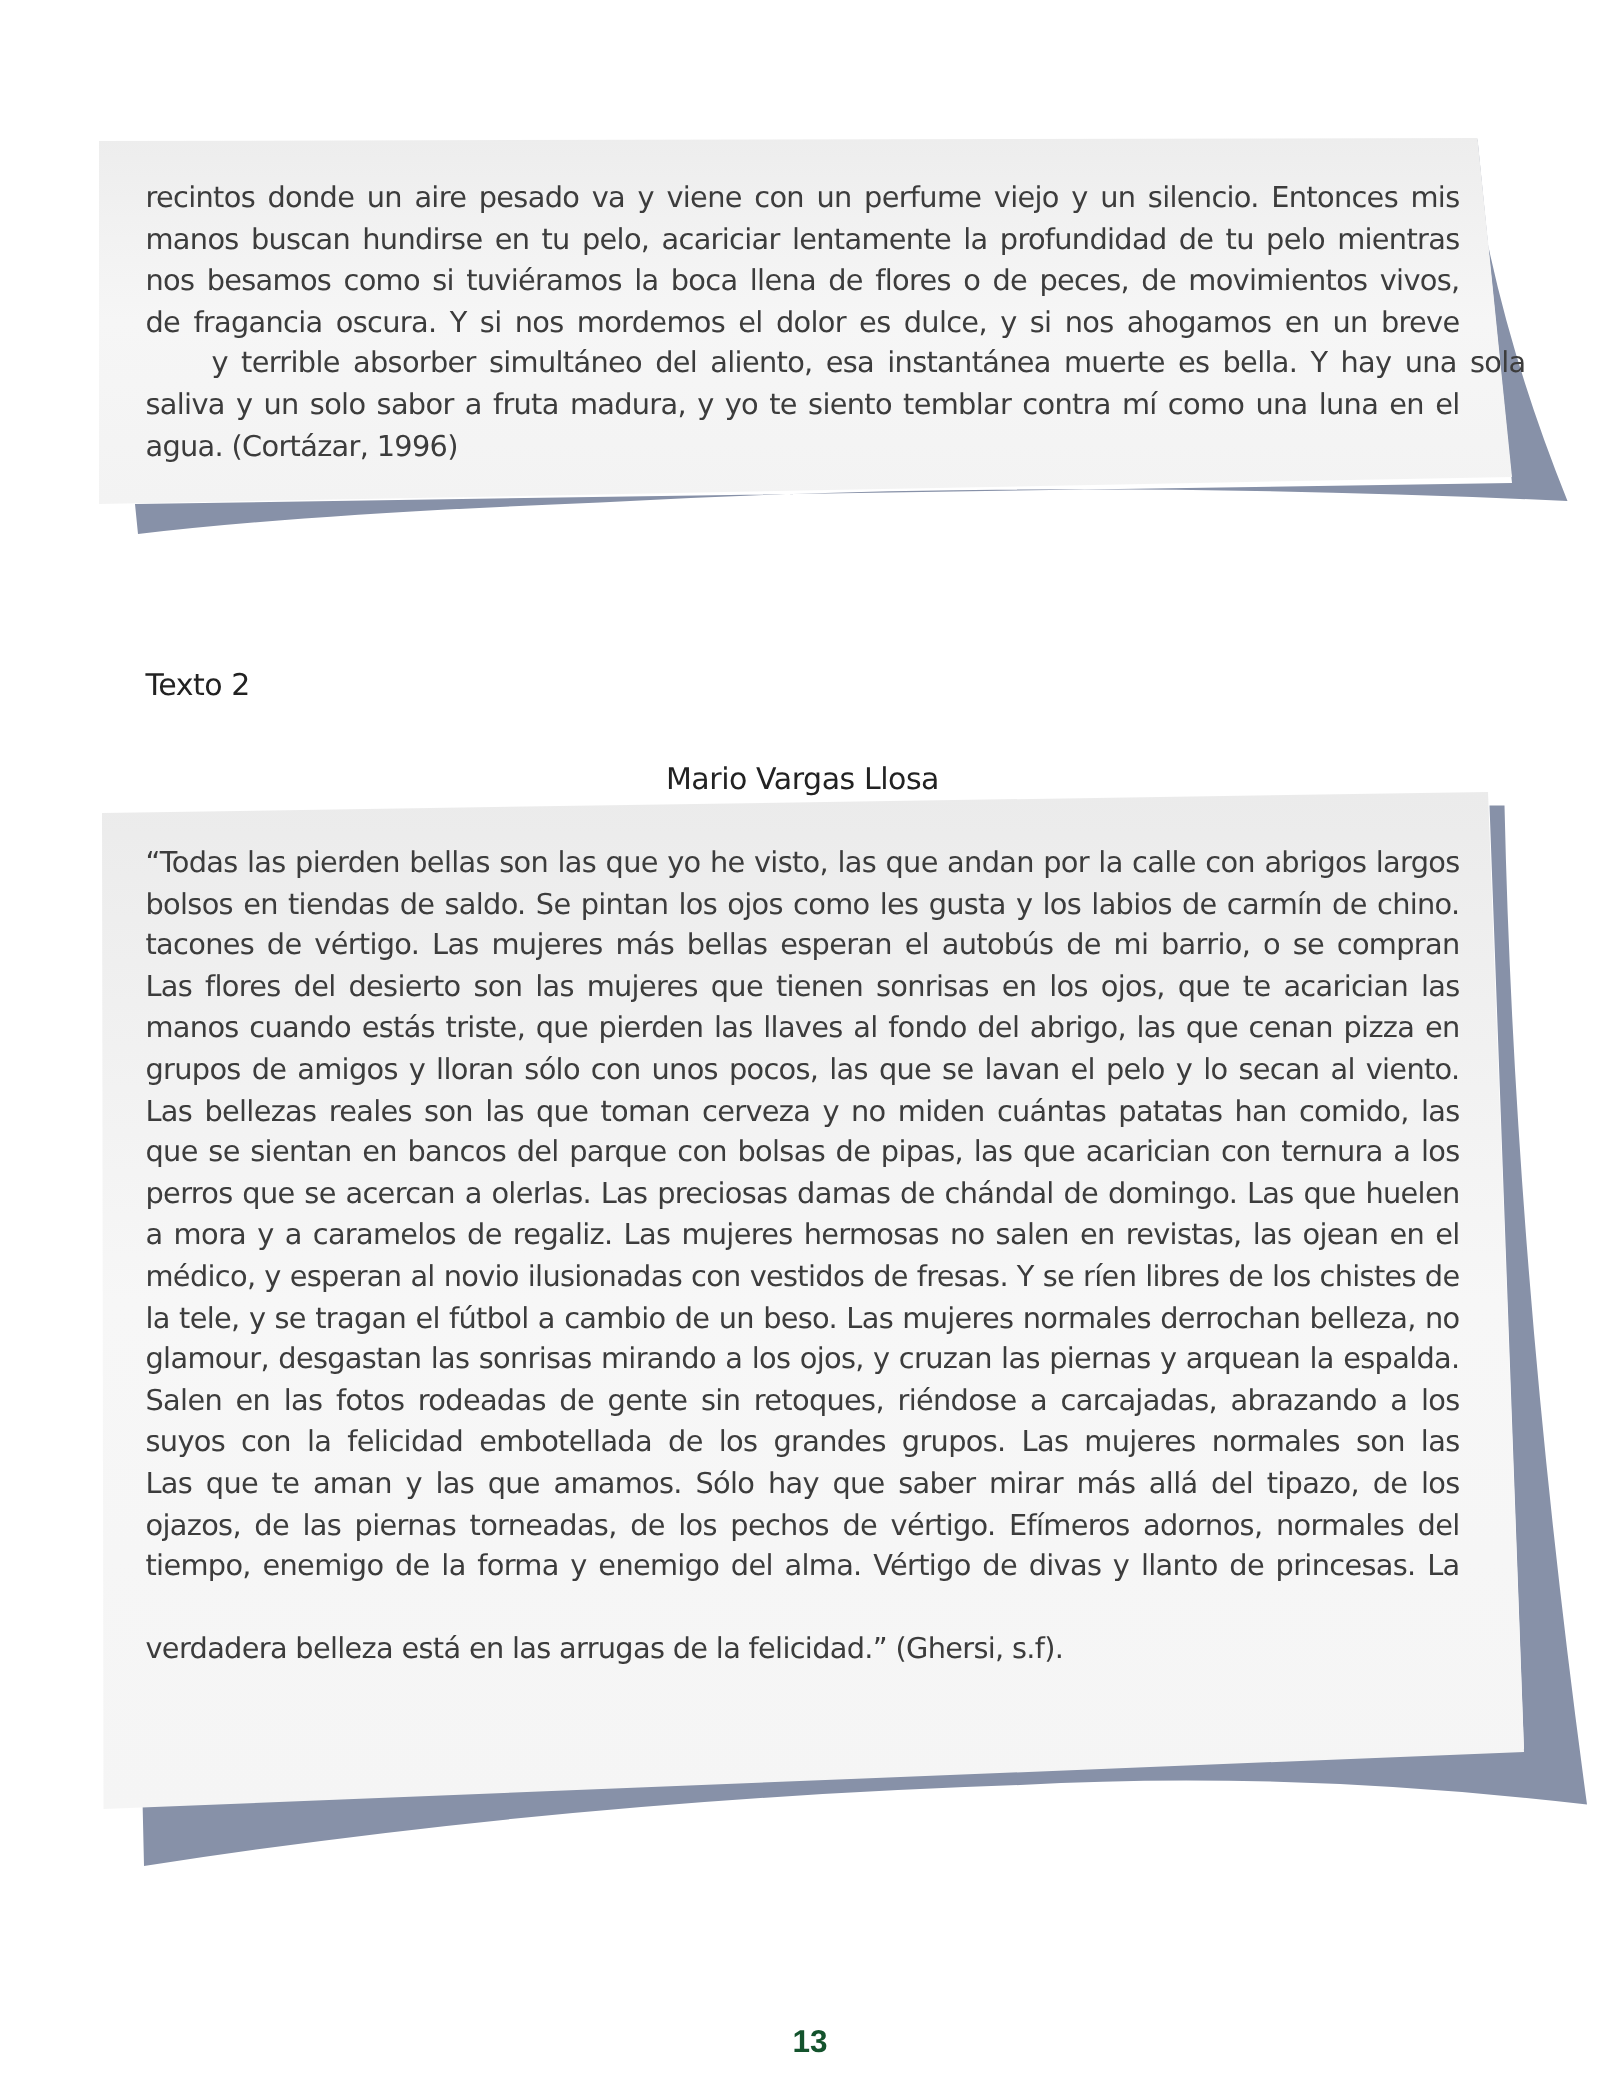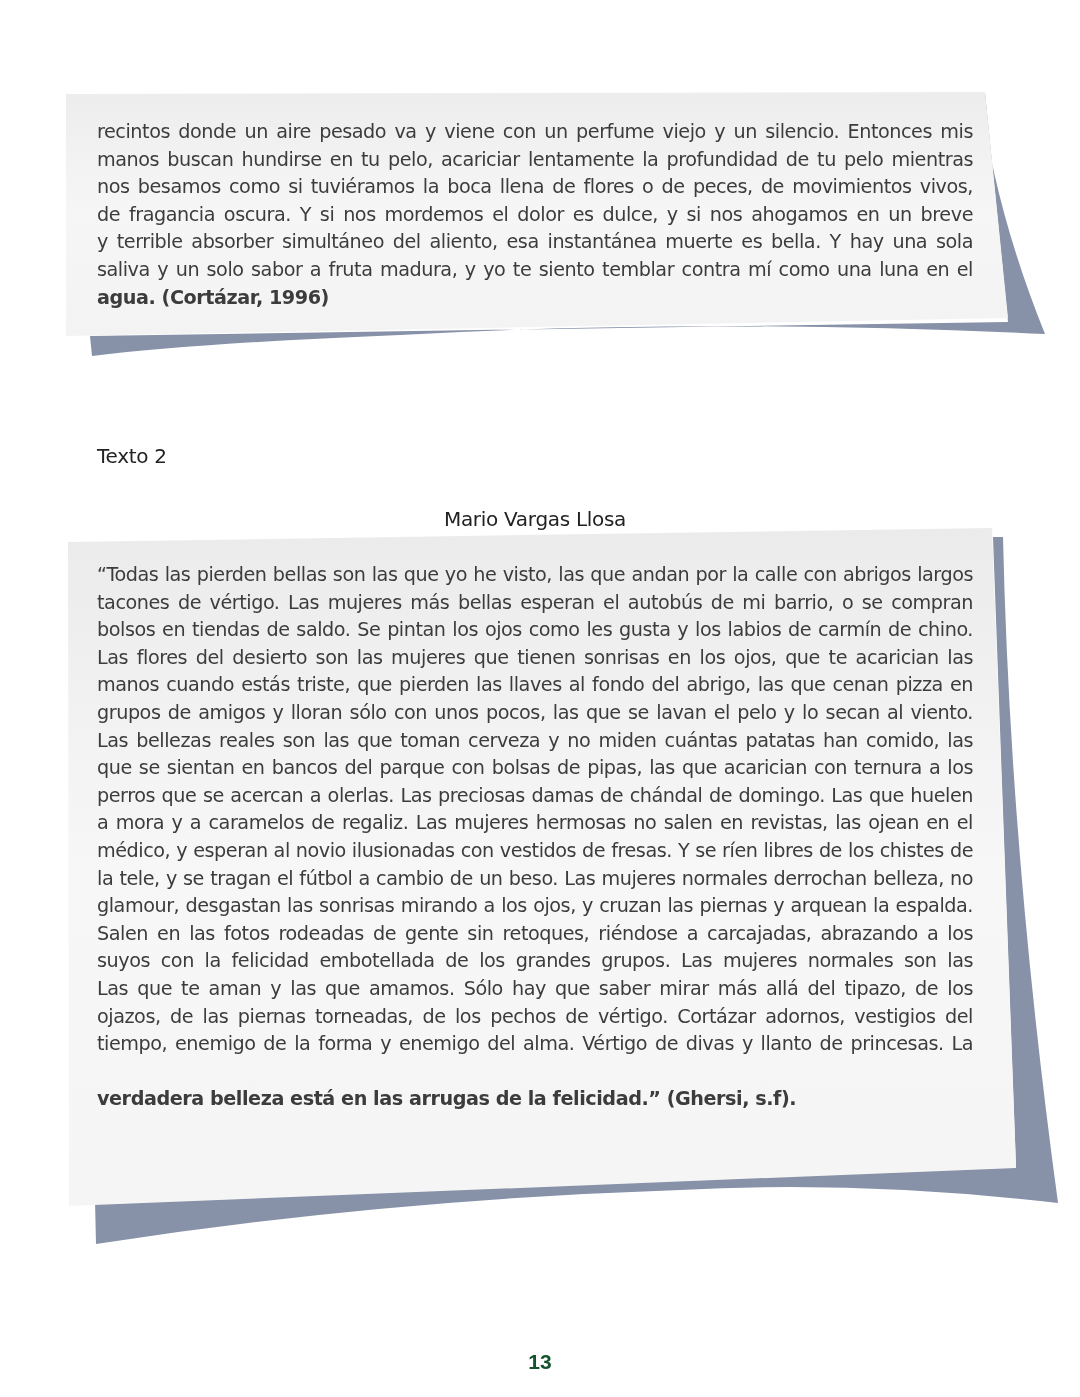--- a/index.html
+++ b/index.html
@@ -3,21 +3,21 @@
 <meta charset="utf-8">
 <style>
   html, body { margin: 0; padding: 0; background: #ffffff; }
   body { width: 1080px; height: 1397px; position: relative; overflow: hidden;
          font-family: "DejaVu Sans", sans-serif; color: #3a3a3a; }
   .shape { position: absolute; left: 0; top: 0; }
   .text-block { position: absolute; left: 97px; width: 876px; font-size: 19.2px;
                 line-height: 27.6px; text-align: justify; letter-spacing: -0.45px;
                 color: #3c3c3c; }
   .text-block .ln { display: block; text-align: justify; text-align-last: justify; white-space: nowrap; }
-  .text-block .ln.last { text-align-last: left; font-weight: bold; }
+  .text-block .ln.last { text-align-last: left; }
   #box1-text { top: 118px; }
   #box2-text { top: 561px; }
   .label { position: absolute; font-size: 20px; color: #222; letter-spacing: -0.3px; }
   #texto2 { left: 97px; top: 444px; }
   #author { left: 0; width: 1070px; top: 507px; text-align: center; }
   #page-num { position: absolute; left: 0; width: 1080px; top: 1350px; text-align: center;
               font-size: 21px; font-weight: bold; color: #14532d; font-family: "Liberation Sans", sans-serif; }
 </style>
 </head>
 <body>
@@ -43,43 +43,43 @@
   <path d="M 993 537 L 1003 537 Q 1010 850 1058 1203 Q 860 1180 680 1190 Q 380 1200 96 1244 L 95 1200 L 1016 1166 L 993 537 Z" fill="#8791a8"></path>
 
   <path d="M 68 542 L 992 528 L 1016 1168 L 69 1206 Z" fill="url(#paperGrad2)"></path>
 </svg>
 
 <div id="box1-text" class="text-block">
   <span class="ln" style="display: block; width: 876px;">recintos donde un aire pesado va y viene con un perfume viejo y un silencio. Entonces mis</span>
   <span class="ln" style="display: block; width: 876px;">manos buscan hundirse en tu pelo, acariciar lentamente la profundidad de tu pelo mientras</span>
   <span class="ln" style="display: block; width: 876px;">nos besamos como si tuviéramos la boca llena de flores o de peces, de movimientos vivos,</span>
   <span class="ln" style="display: block; width: 876px;">de fragancia oscura. Y si nos mordemos el dolor es dulce, y si nos ahogamos en un breve</span>
-  <span class="ln" style="display: block; width: 876px;">y terrible absorber simultáneo del aliento, esa instantánea muerte es bella. Y hay una sola</span>
+  <span class="ln" style="display: block; width: 876px; margin-left: 44px;">y terrible absorber simultáneo del aliento, esa instantánea muerte es bella. Y hay una sola</span>
   <span class="ln" style="display: block; width: 876px;">saliva y un solo sabor a fruta madura, y yo te siento temblar contra mí como una luna en el</span>
   <span class="ln last" style="display: block; width: 876px;">agua. (Cortázar, 1996)</span>
 </div>
 
 <div id="texto2" class="label">Texto 2</div>
 <div id="author" class="label">Mario Vargas Llosa</div>
 
 <div id="box2-text" class="text-block">
   <span class="ln" style="display: block; width: 876px;">“Todas las pierden bellas son las que yo he visto, las que andan por la calle con abrigos largos</span>
+  <span class="ln" style="display: block; width: 876px;">bolsos en tiendas de saldo. Se pintan los ojos como les gusta y los labios de carmín de chino.</span>
   <span class="ln" style="display: block; width: 876px;">tacones de vértigo. Las mujeres más bellas esperan el autobús de mi barrio, o se compran</span>
-  <span class="ln" style="display: block; width: 876px;">bolsos en tiendas de saldo. Se pintan los ojos como les gusta y los labios de carmín de chino.</span>
   <span class="ln" style="display: block; width: 876px;">Las flores del desierto son las mujeres que tienen sonrisas en los ojos, que te acarician las</span>
   <span class="ln" style="display: block; width: 876px;">manos cuando estás triste, que pierden las llaves al fondo del abrigo, las que cenan pizza en</span>
   <span class="ln" style="display: block; width: 876px;">grupos de amigos y lloran sólo con unos pocos, las que se lavan el pelo y lo secan al viento.</span>
   <span class="ln" style="display: block; width: 876px;">Las bellezas reales son las que toman cerveza y no miden cuántas patatas han comido, las</span>
   <span class="ln" style="display: block; width: 876px;">que se sientan en bancos del parque con bolsas de pipas, las que acarician con ternura a los</span>
   <span class="ln" style="display: block; width: 876px;">perros que se acercan a olerlas. Las preciosas damas de chándal de domingo. Las que huelen</span>
   <span class="ln" style="display: block; width: 876px;">a mora y a caramelos de regaliz. Las mujeres hermosas no salen en revistas, las ojean en el</span>
   <span class="ln" style="display: block; width: 876px;">médico, y esperan al novio ilusionadas con vestidos de fresas. Y se ríen libres de los chistes de</span>
   <span class="ln" style="display: block; width: 876px;">la tele, y se tragan el fútbol a cambio de un beso. Las mujeres normales derrochan belleza, no</span>
   <span class="ln" style="display: block; width: 876px;">glamour, desgastan las sonrisas mirando a los ojos, y cruzan las piernas y arquean la espalda.</span>
   <span class="ln" style="display: block; width: 876px;">Salen en las fotos rodeadas de gente sin retoques, riéndose a carcajadas, abrazando a los</span>
   <span class="ln" style="display: block; width: 876px;">suyos con la felicidad embotellada de los grandes grupos. Las mujeres normales son las</span>
   <span class="ln" style="display: block; width: 876px;">Las que te aman y las que amamos. Sólo hay que saber mirar más allá del tipazo, de los</span>
-  <span class="ln" style="display: block; width: 876px;">ojazos, de las piernas torneadas, de los pechos de vértigo. Cortázar adornos, vestigios del</span>
+  <span class="ln" style="display: block; width: 876px;">ojazos, de las piernas torneadas, de los pechos de vértigo. Efímeros adornos, normales del</span>
   <span class="ln" style="display: block; width: 876px;">tiempo, enemigo de la forma y enemigo del alma. Vértigo de divas y llanto de princesas. La</span>
   <span class="ln last" style="display: block; width: 876px; margin-top: 27px;">verdadera belleza está en las arrugas de la felicidad.” (Ghersi, s.f).</span>
 </div>
 
 <div id="page-num">13</div>
 
 </body></html>

